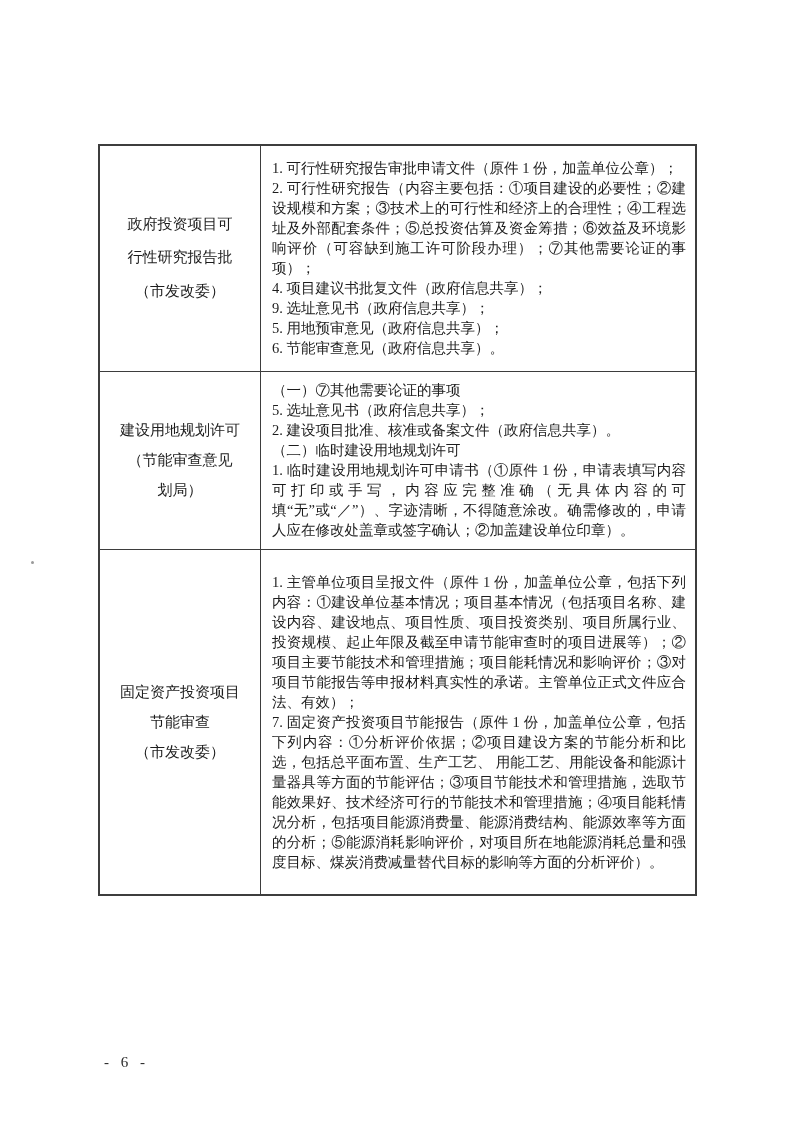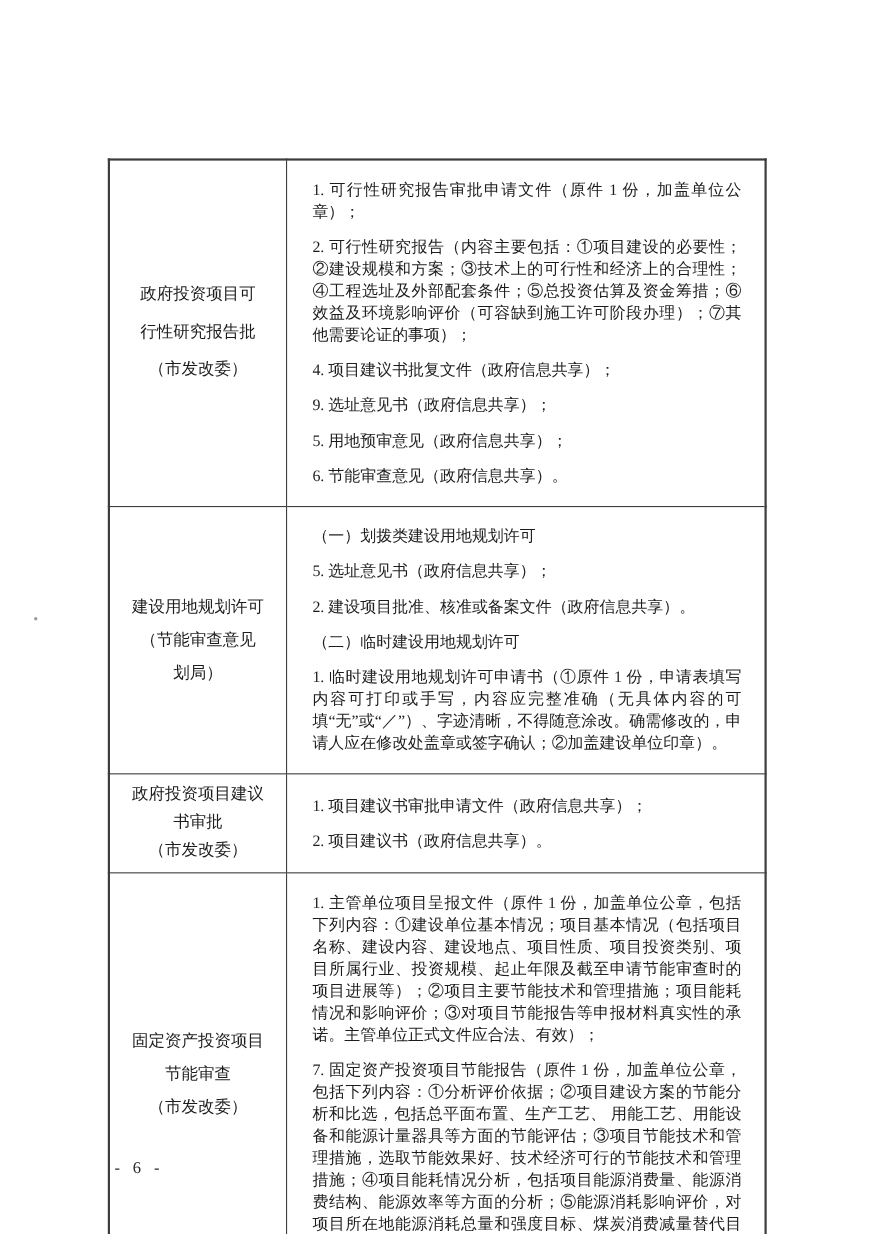--- a/index.html
+++ b/index.html
@@ -43,21 +43,21 @@
   .r0 .cat-text { line-height: 2.25; }
   .r1 .cat-text { line-height: 2.0; }
   .r2 .cat-text { line-height: 1.7; }
   .r3 .cat-text { line-height: 2.0; }
   td.req {
     vertical-align: middle;
     padding: 5px 9px 5px 11px;
     font-size: 14.5px;
   }
   td.req p {
-    margin: 12px;
+    margin: 0;
     line-height: 20px;
     text-align: justify;
     text-justify: inter-ideograph;
     word-break: break-all;
   }
   tr.r0 { height: 226px; }
   tr.r1 { height: 178px; }
   tr.r2 { height: 90px; }
   tr.r3 { height: 346px; }
   .pagenum {
@@ -98,36 +98,25 @@
         <p>6. 节能审查意见（政府信息共享）。</p>
       </td>
     </tr>
     <tr class="r1">
       <td class="cat">
         <div class="cat-text">建设用地规划许可
 （节能审查意见
 划局）</div>
       </td>
       <td class="req">
-        <p>（一）划拨类建设用地规划许可</p>
+        <p>（一）⑦其他需要论证的事项</p>
         <p>5. 选址意见书（政府信息共享）；</p>
         <p>2. 建设项目批准、核准或备案文件（政府信息共享）。</p>
         <p>（二）临时建设用地规划许可</p>
         <p>1. 临时建设用地规划许可申请书（①原件 1 份，申请表填写内容可打印或手写，内容应完整准确（无具体内容的可填“无”或“／”）、字迹清晰，不得随意涂改。确需修改的，申请人应在修改处盖章或签字确认；②加盖建设单位印章）。</p>
-      </td>
-    </tr>
-    <tr class="r2">
-      <td class="cat">
-        <div class="cat-text">政府投资项目建议
-书审批
-（市发改委）</div>
-      </td>
-      <td class="req">
-        <p>1. 项目建议书审批申请文件（政府信息共享）；</p>
-        <p>2. 项目建议书（政府信息共享）。</p>
       </td>
     </tr>
     <tr class="r3">
       <td class="cat">
         <div class="cat-text">固定资产投资项目
 节能审查
 （市发改委）</div>
       </td>
       <td class="req">
         <p>1. 主管单位项目呈报文件（原件 1 份，加盖单位公章，包括下列内容：①建设单位基本情况；项目基本情况（包括项目名称、建设内容、建设地点、项目性质、项目投资类别、项目所属行业、投资规模、起止年限及截至申请节能审查时的项目进展等）；②项目主要节能技术和管理措施；项目能耗情况和影响评价；③对项目节能报告等申报材料真实性的承诺。主管单位正式文件应合法、有效）；</p>

